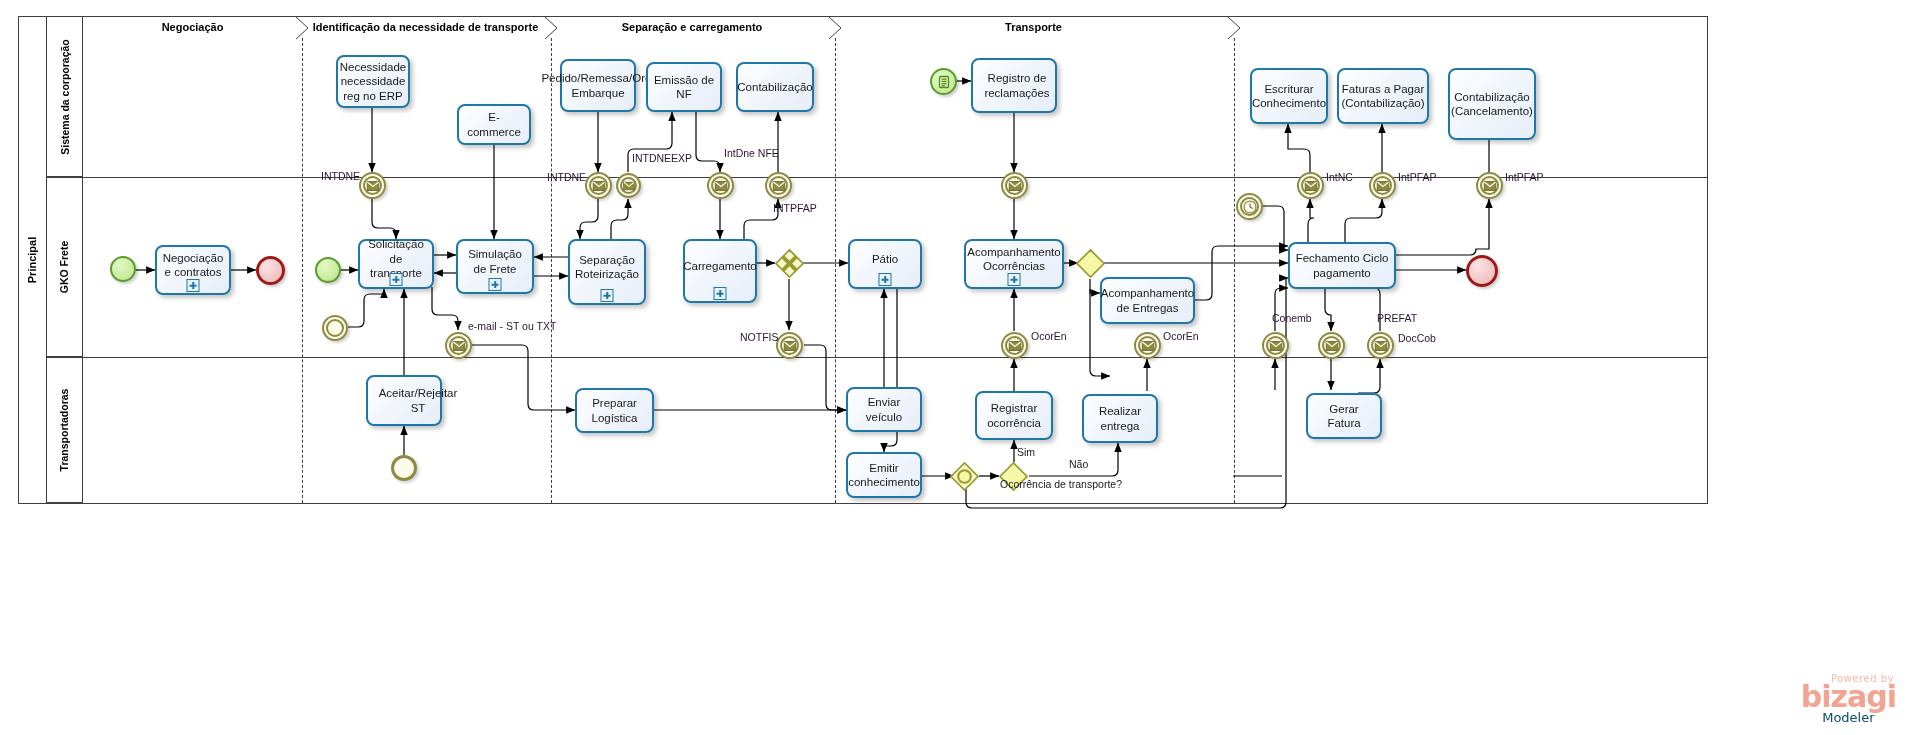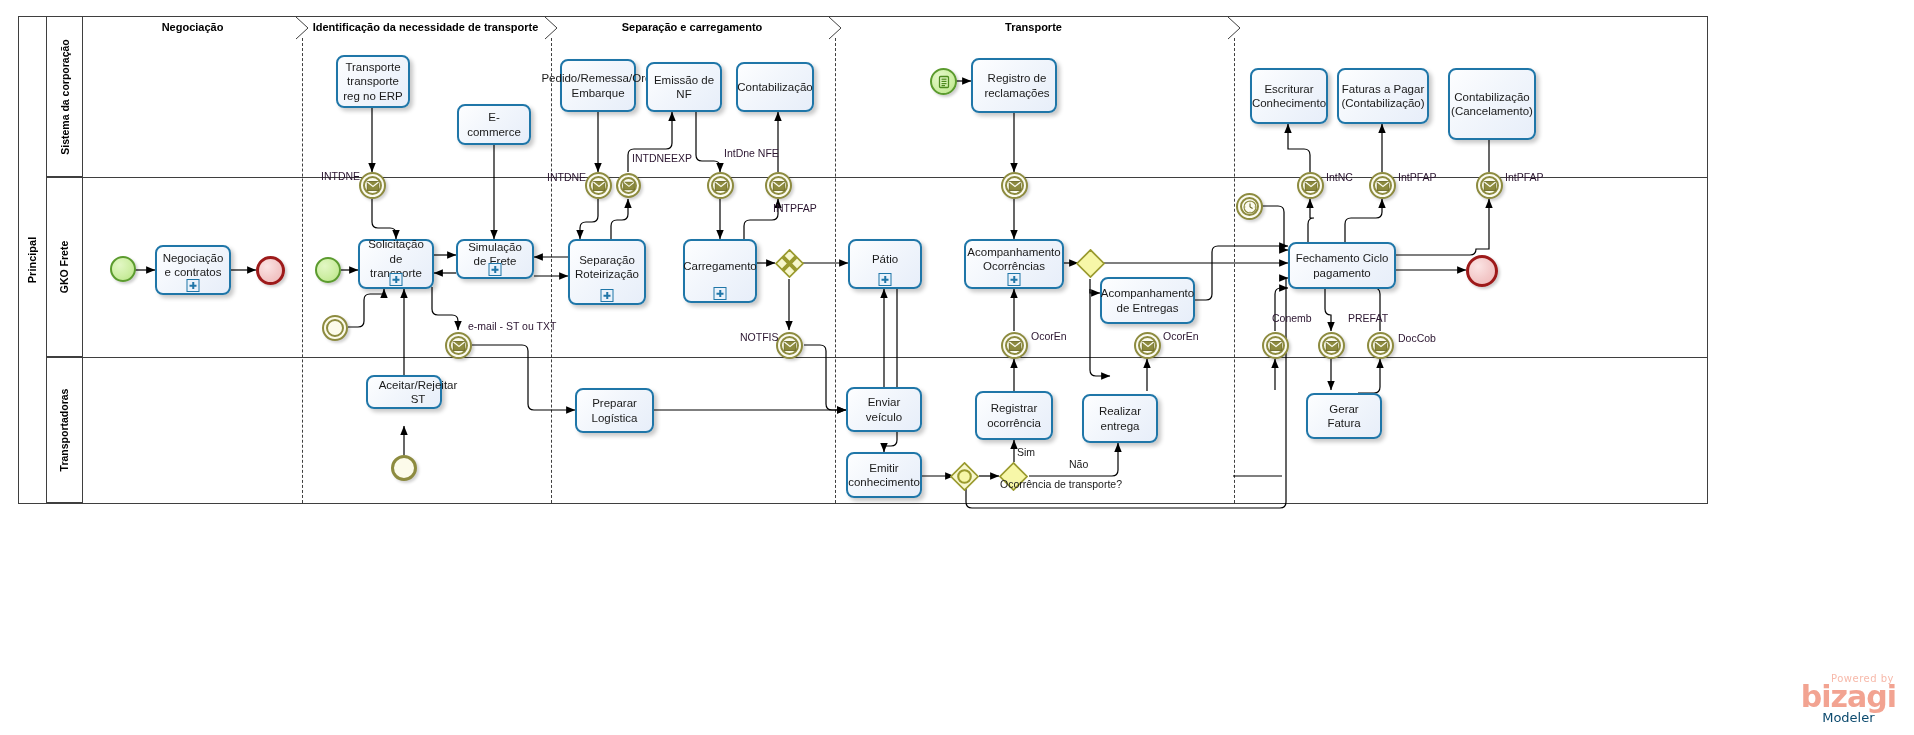--- a/index.html
+++ b/index.html
@@ -232,21 +232,21 @@
 
       <path d="M966,489 L966,502 Q966,508 972,508 L1280,508 Q1286,508 1286,502 L1286,278 L1288,278"></path>
     </g>
     <g stroke="#000" stroke-width="1.2" fill="none">
 
       <path d="M1233,476 L1282,476"></path>
     </g>
   </svg>
 
   <div class="task" style="left:336px;top:55px;width:74px;height:53px;">
-    <span class="tx">Transporte transporte reg no ERP</span>
+    <span class="tx">Necessidade necessidade reg no ERP</span>
   </div>
 
   <div class="task" style="left:457px;top:104px;width:74px;height:41px;">
     <span class="tx">E-commerce</span>
   </div>
 
   <div class="task" style="left:560px;top:59px;width:76px;height:53px;">
     <span class="tx">Pedido/Remessa/Ord. Embarque</span>
   </div>
 
@@ -277,21 +277,21 @@
   <div class="task sub" style="left:155px;top:245px;width:76px;height:50px;">
     <span class="tx">Negociação e contratos</span>
     <span class="marker-sub"></span>
   </div>
 
   <div class="task sub" style="left:358px;top:239px;width:76px;height:50px;">
     <span class="tx">Solicitação de transporte</span>
     <span class="marker-sub"></span>
   </div>
 
-  <div class="task sub" style="left:456px;top:239px;width:78px;height:40px;">
+  <div class="task sub" style="left:456px;top:239px;width:78px;height:55px;">
     <span class="tx">Simulação de Frete</span>
     <span class="marker-sub"></span>
   </div>
 
   <div class="task sub" style="left:568px;top:239px;width:78px;height:66px;">
     <span class="tx">Separação Roteirização</span>
     <span class="marker-sub"></span>
   </div>
 
   <div class="task sub" style="left:683px;top:239px;width:74px;height:64px;">
@@ -310,21 +310,21 @@
   </div>
 
   <div class="task" style="left:1100px;top:277px;width:95px;height:47px;">
     <span class="tx">Acompanhamento de Entregas</span>
   </div>
 
   <div class="task" style="left:1288px;top:242px;width:108px;height:47px;">
     <span class="tx">Fechamento Ciclo pagamento</span>
   </div>
 
-  <div class="task" style="left:366px;top:375px;width:76px;height:34px;padding-left:33px;">
+  <div class="task" style="left:366px;top:375px;width:76px;height:51px;padding-left:33px;">
     <span class="tx">Aceitar/Rejeitar ST</span>
   </div>
 
   <div class="task" style="left:575px;top:388px;width:79px;height:45px;">
     <span class="tx">Preparar Logística</span>
   </div>
 
   <div class="task" style="left:846px;top:387px;width:76px;height:45px;">
     <span class="tx">Enviar veículo</span>
   </div>
@@ -542,21 +542,21 @@
   <div class="edge-label" style="left:468px;top:320px;width:80px;line-height:1.2;text-align:center;">
     <span>e-mail - ST ou TXT</span>
   </div>
   <div class="edge-label" style="left:740px;top:331px;">NOTFIS</div>
   <div class="edge-label" style="left:1031px;top:330px;">OcorEn</div>
   <div class="edge-label" style="left:1163px;top:330px;">OcorEn</div>
   <div class="edge-label" style="left:1326px;top:171px;">IntNC</div>
   <div class="edge-label" style="left:1398px;top:171px;">IntPFAP</div>
   <div class="edge-label" style="left:1505px;top:171px;">IntPFAP</div>
   <div class="edge-label" style="left:1272px;top:312px;">Conemb</div>
-  <div class="edge-label" style="left:1348px;top:312px;">PREFAT</div>
+  <div class="edge-label" style="left:1377px;top:312px;">PREFAT</div>
   <div class="edge-label" style="left:1398px;top:332px;">DocCob</div>
   <div class="edge-label dark" style="left:1017px;top:446px;">Sim</div>
   <div class="edge-label dark" style="left:1069px;top:458px;">Não</div>
   <div class="edge-label dark" style="left:1000px;top:478px;width:110px;line-height:1.25;text-align:center;">
     <span>Ocorrência de transporte?</span>
   </div>
 
   <div id="bizagi">
     <span class="pb">Powered by</span>
     <span class="bz">bizagi</span>

